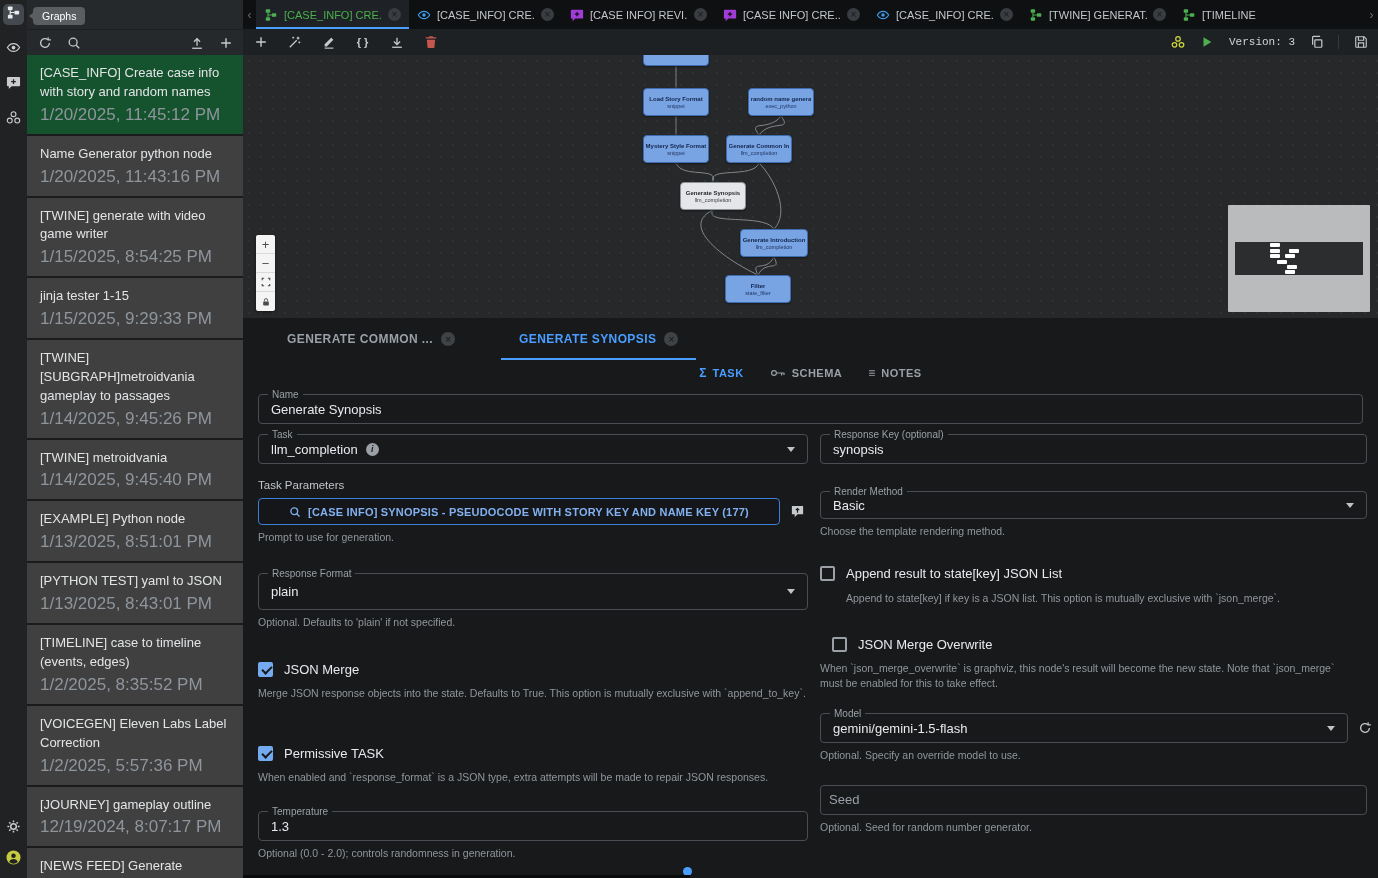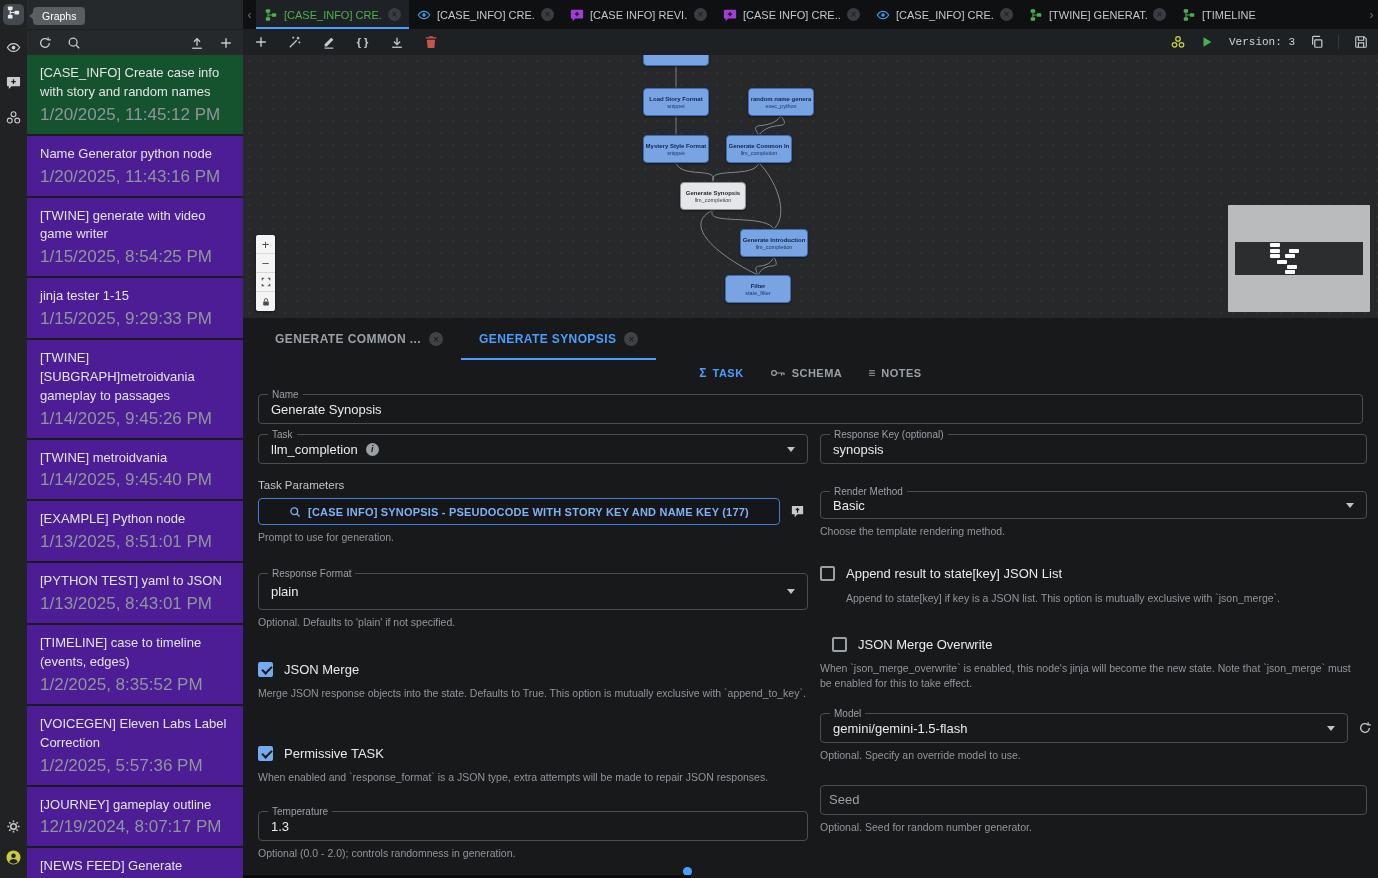--- a/index.html
+++ b/index.html
@@ -24,21 +24,21 @@
   .tooltip { position:absolute; left:6px; top:7px; background:#5b5e61; color:#fff; font-size:10.5px;
     padding:3px 9px; border-radius:4px; z-index:5; }
   .tooltip:before { content:""; position:absolute; left:-4px; top:50%; transform:translateY(-50%);
     border-top:4px solid transparent; border-bottom:4px solid transparent; border-right:5px solid #5b5e61; }
   .sb-toolbar { height:26px; background:#26292c; display:flex; align-items:center; padding:0 10px; gap:14px;
     border-top:1px solid #1d1f22; }
   .sb-toolbar .spacer { flex:1; }
   .tb-ico { width:15px; height:15px; color:#c6c9cc; display:flex; align-items:center; justify-content:center; cursor:pointer; }
   .tb-ico svg { width:14px; height:14px; }
   .g-list { flex:1; overflow:hidden; background:#191b1d; }
-  .g-item { background:#4c1d95; padding:9px 13px; margin-bottom:2px; cursor:pointer; }
+  .g-item { background:#404040; padding:9px 13px; margin-bottom:2px; cursor:pointer; }
   .g-item.selected { background:#14532d; }
   .g-title { font-size:13px; line-height:1.45; color:#e2e4e6; }
   .g-time { font-size:17px; color:#8f959c; margin-top:3px; }
 
   
   .main { flex:1; display:flex; flex-direction:column; min-width:0; }
 
   
   .tabbar { height:29px; background:#0e1012; display:flex; align-items:stretch; flex-shrink:0; }
   .tab-scroll { width:13px; display:flex; align-items:center; justify-content:center; color:#6e7275;
@@ -84,21 +84,21 @@
     font-size:13px; cursor:pointer; border-bottom:1px solid #d9d9d9; }
   .cc-btn:last-child { border-bottom:none; }
   .cc-btn svg { width:10px; height:10px; }
   .minimap { position:absolute; right:8px; top:150px; width:142px; height:107px; background:#b9bbbd;
     border-radius:1px; cursor:pointer; }
   .mm-band { position:absolute; left:7px; right:7px; top:37px; height:33px; background:#2b2d2f; }
   .mm-node { position:absolute; background:#ffffff; width:10px; height:4px; border-radius:1px; }
 
   
   .panel { flex:1; background:#17191b; position:relative; display:flex; flex-direction:column; min-height:0; }
-  .panel-tabs { height:42px; display:flex; align-items:stretch; padding-left:14px; flex-shrink:0; }
+  .panel-tabs { height:42px; display:flex; align-items:stretch; padding-left:26px; flex-shrink:0;gap:28px; }
   .ptab { display:flex; align-items:center; gap:8px; padding:0 18px; cursor:pointer; position:relative; }
   .ptab-label { font-size:12px; letter-spacing:.4px; color:#9aa0a6; font-weight:bold; }
   .ptab.active .ptab-label { color:#4a9eff; font-weight:bold; }
   .ptab.active:after { content:""; position:absolute; left:0; right:0; bottom:0; height:2px; background:#4a9eff; }
   .ptab-close { width:14px; height:14px; border-radius:50%; background:#3f4346; color:#121416;
     display:flex; align-items:center; justify-content:center; font-size:10px; cursor:pointer; }
   .panel-subtabs { height:26px; display:flex; align-items:center; justify-content:center; gap:26px; flex-shrink:0; }
   .stab { display:flex; align-items:center; gap:6px; cursor:pointer; color:#9aa0a6; }
   .stab .stab-ico { display:flex; align-items:center; font-size:12px; font-weight:bold; }
   .stab .stab-ico svg { width:16px; height:10px; }
@@ -656,21 +656,21 @@
             <div class="check-row" style="margin-top:26px;">
               <span class="cb"></span>
               <span class="check-label">Append result to state[key] JSON List</span>
             </div>
             <div class="helper" style="margin-top:10px; margin-left:26px;">Append to state[key] if key is a JSON list. This option is mutually exclusive with `json_merge`.</div>
 
             <div class="check-row" style="margin-top:30px;padding-left:12px;">
               <span class="cb"></span>
               <span class="check-label">JSON Merge Overwrite</span>
             </div>
-            <div class="helper" style="margin-top:9px; max-width:540px;">When `json_merge_overwrite` is enabled, this node's jinja will become the new state. Note that `json_merge` must be enabled for this to take effect.</div>
+            <div class="helper" style="margin-top:9px; max-width:540px;">When `json_merge_overwrite` is graphviz, this node's result will become the new state. Note that `json_merge` must be enabled for this to take effect.</div>
 
             <div class="model-row" style="margin-top:21px;">
               <div class="field">
                 <span class="field-label">Model</span>
                 <span class="field-value">gemini/gemini-1.5-flash</span>
                 <span class="arrow"></span>
               </div>
               <span class="refresh-small"><svg viewBox="0 0 16 16" fill="none" stroke="currentColor" stroke-width="1.5">
                     <path d="M13 8a5 5 0 1 1-1.6-3.7"></path>
                     <path d="M11.6 1.4v3.1h3.1" stroke-width="1.3"></path>

